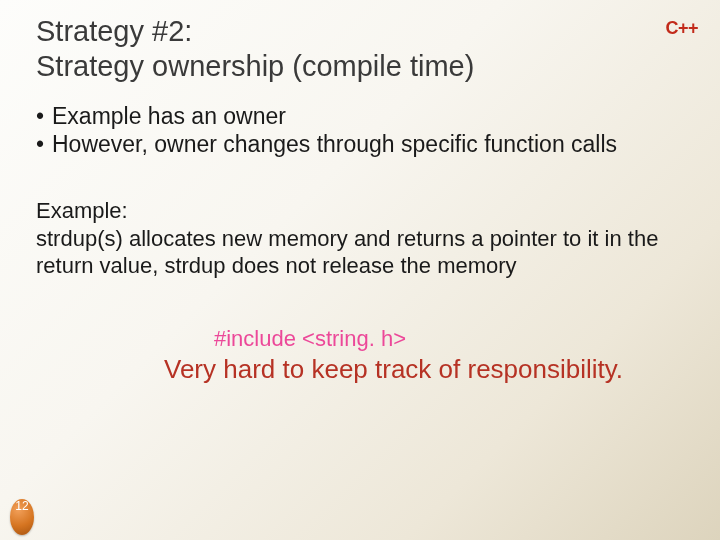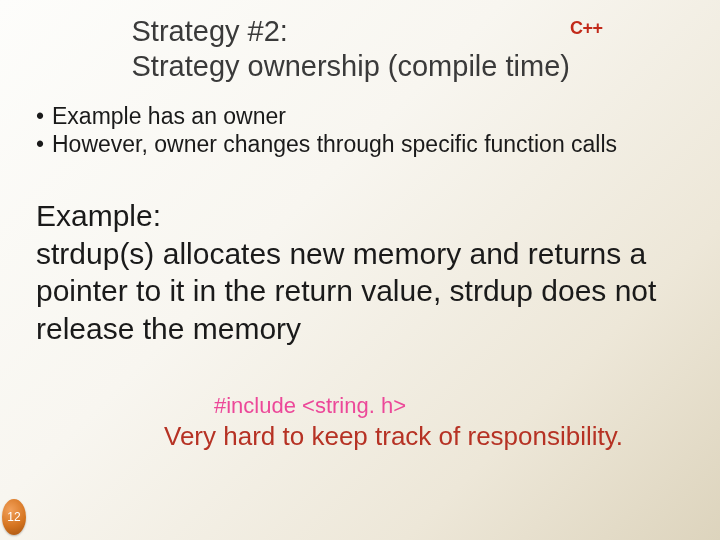--- a/index.html
+++ b/index.html
@@ -12,21 +12,21 @@
   }
   .slide {
     width: 720px;
     height: 540px;
     padding: 14px 28px 0 36px;
     position: relative;
   }
   .header-row {
     display: flex;
     align-items: flex-start;
-    justify-content: center;
+    justify-content: space-between;
   }
   .title {
     font-size: 29px;
     font-weight: 400;
     color: #3a3a3a;
     line-height: 1.2;
   }
   .badge {
     font-size: 18px;
     font-weight: 900;
@@ -43,21 +43,21 @@
   }
   .bullets .row {
     display: flex;
   }
   .bullets .dot {
     width: 16px;
     flex-shrink: 0;
   }
   .example {
     margin-top: 38px;
-    font-size: 30px;
+    font-size: 22px;
     line-height: 1.25;
     color: #1a1a1a;
   }
   .code-block {
     margin-top: 46px;
     margin-left: 178px;
     font-size: 22px;
     line-height: 1.2;
     color: #ec4899;
   }
@@ -67,30 +67,29 @@
   .ul { text-decoration: underline; }
   .footnote {
     margin-top: 2px;
     font-size: 26px;
     color: #b63224;
     text-align: left;
     margin-left: 128px;
   }
   .pagenum {
     position: absolute;
-    left: 2px;
+    left: 10px;
     bottom: 5px;
     width: 24px;
     height: 36px;
     border-radius: 50%;
     background: radial-gradient(circle at 35% 30%, #f2a05a 0%, #d57420 55%, #a4520f 100%);
     color: #fff;
     font-size: 12px;
     display: flex;
-    align-items: center;
     justify-content: center;
     box-shadow: 0 1px 2px rgba(0,0,0,.25);
   }
 </style>
 </head>
 <body>
 
 <div class="slide">
 
   <div class="header-row">

